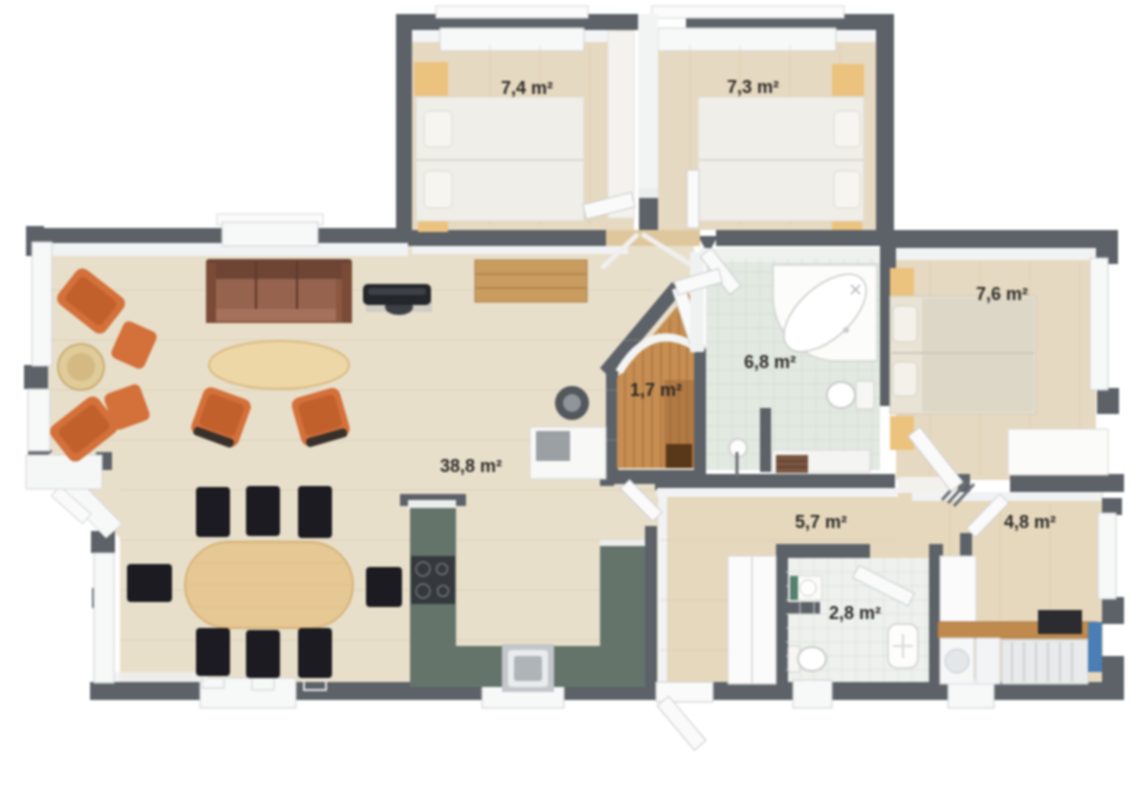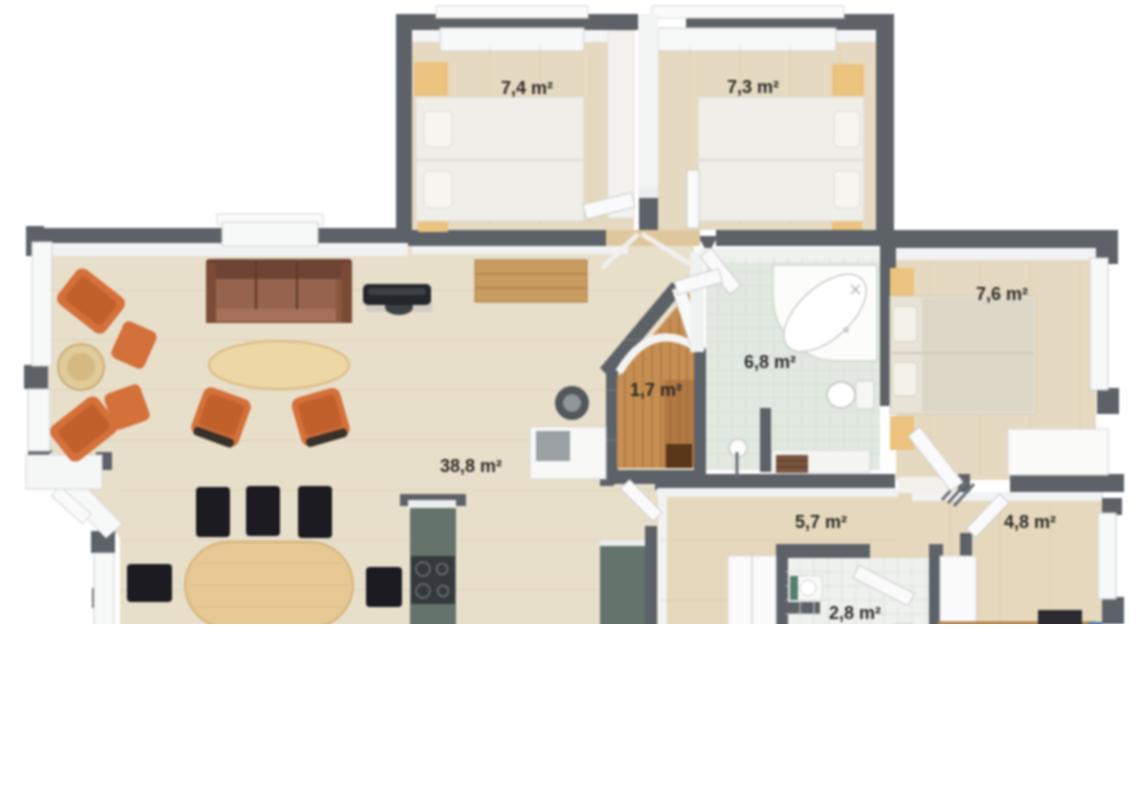--- a/index.html
+++ b/index.html
@@ -1,16 +1,16 @@
 <!DOCTYPE html>
 <html><head>
 <meta charset="utf-8">
 <style>
   html,body{margin:0;padding:0;background:#ffffff;}
-  #plan{width:1138px;height:624px;position:relative;overflow:hidden;}
+  #plan{width:1138px;height:800px;position:relative;overflow:hidden;}
   svg{display:block;filter:blur(0.9px);}
   text{font-family:"Liberation Sans",sans-serif;font-weight:bold;fill:#2d2a27;}
 </style>
 </head>
 <body>
 <div id="plan">
 <svg width="1138" height="800" viewBox="0 0 1138 800">
 <rect x="0" y="0" width="1138" height="800" fill="#ffffff"></rect>
 
 <g id="floors">

